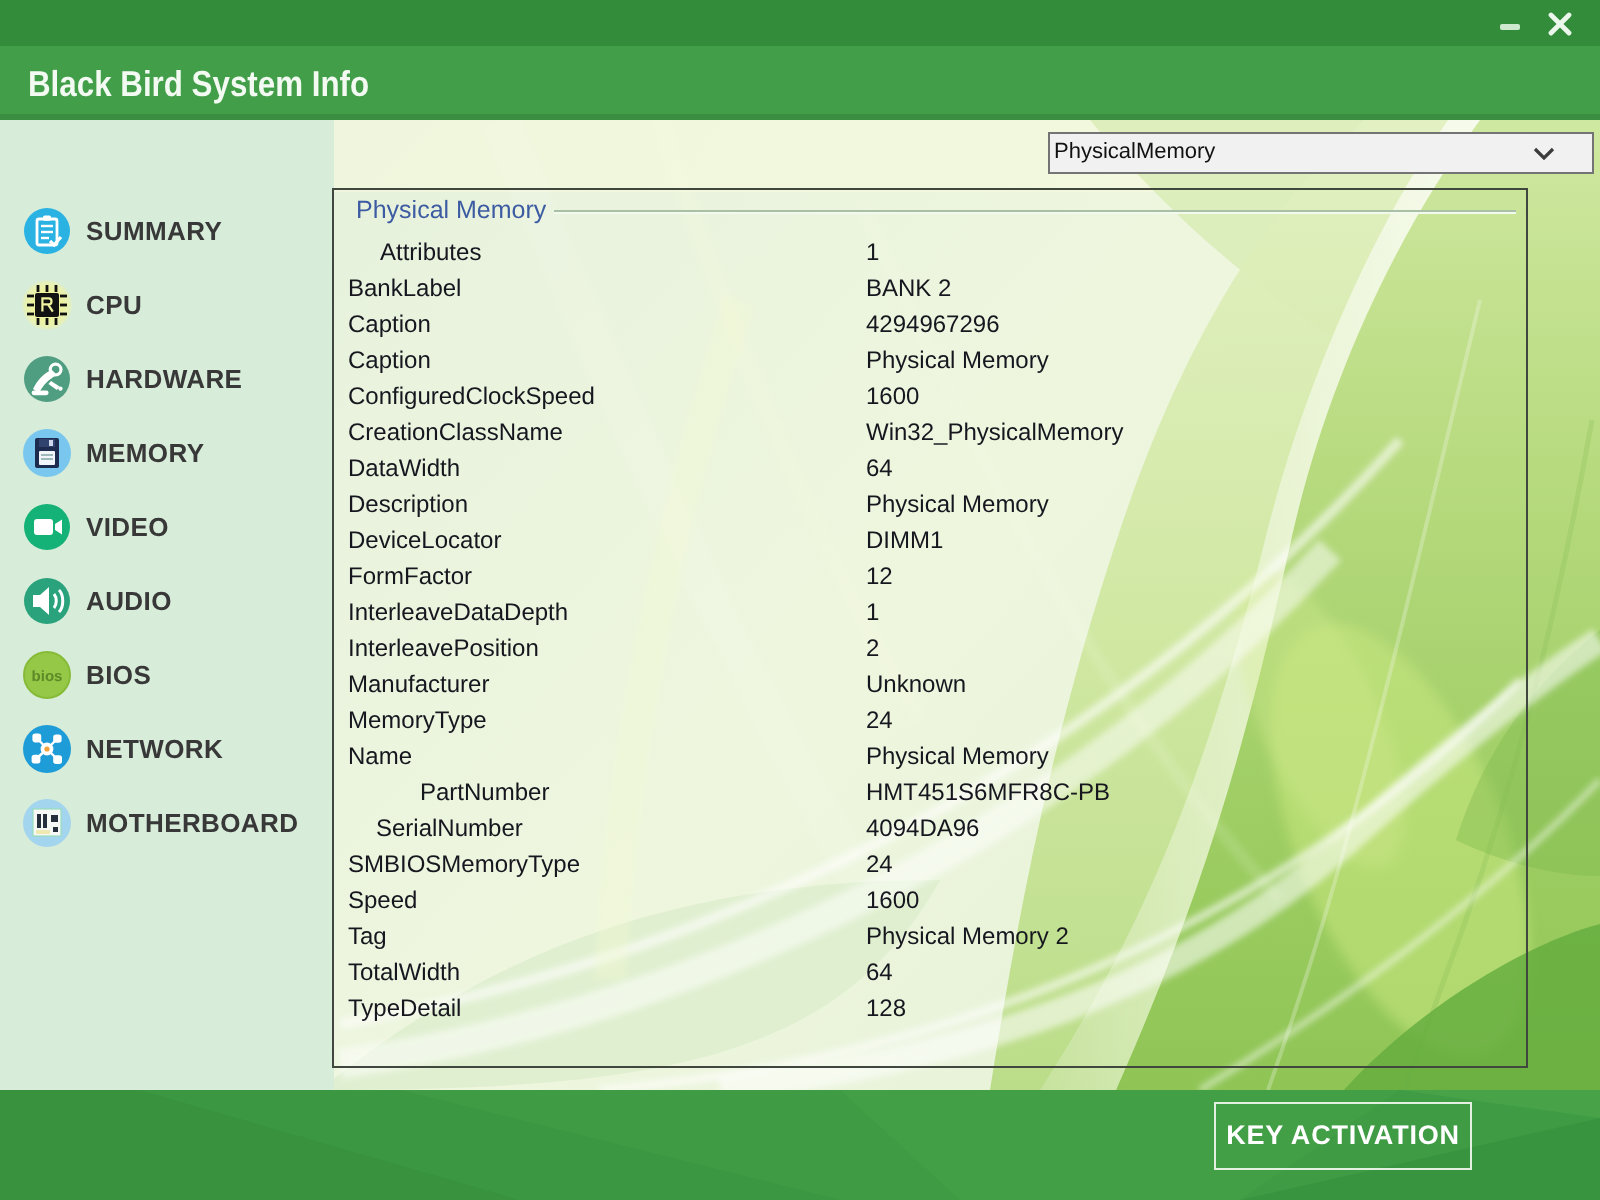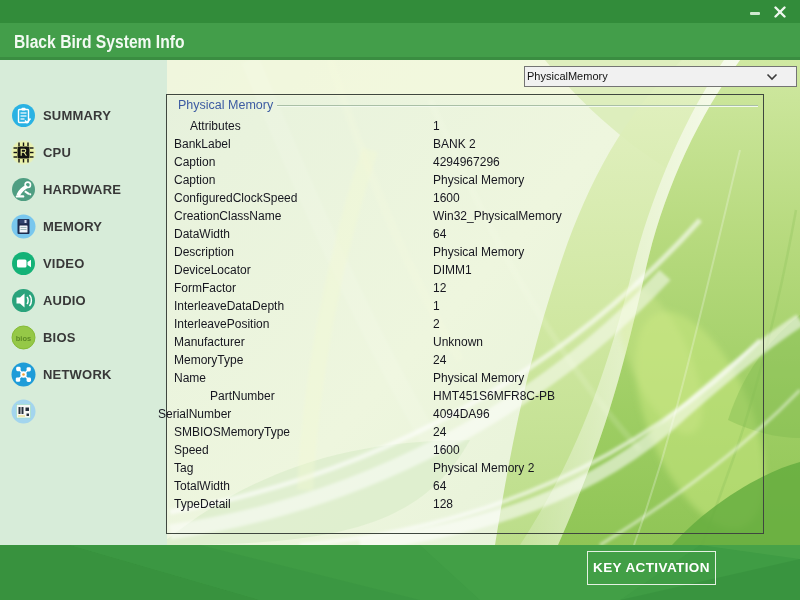--- a/index.html
+++ b/index.html
@@ -21,21 +21,21 @@
   #panel{left:166px;top:94px;width:598px;height:440px;border:1.5px solid #3f473f;box-sizing:border-box;}
   #grouplabel{left:178px;top:98px;font-size:12.5px;color:#3c5ba2;}
   #groupline{left:277px;top:105px;width:481px;height:1px;background:#a9bfa6;border-bottom:1px solid #f2faee;}
   #combo{left:524px;top:66px;width:273px;height:21px;background:#f1f1f1;border:1px solid #747474;box-sizing:border-box;}
   #combotext{left:527px;top:66px;height:21px;line-height:21px;font-size:11px;color:#111;}
   #comboarrow{left:766px;top:73px;}
   .row{position:absolute;height:18px;line-height:18px;font-size:12px;color:#16161f;white-space:nowrap;}
   #bottombar{left:0;top:545px;width:800px;height:55px;
      background:#3f9c44;}
   .btn{position:absolute;top:551px;height:34px;border:1px solid #e4f1e2;box-sizing:border-box;
-     color:#fff;font-size:13.5px;font-weight:bold;letter-spacing:0.4px;text-align:center;line-height:32px;}
+     color:#fff;font-size:13.5px;font-weight:bold;letter-spacing:0.4px;text-align:center;line-height:32px;margin-left:20px;}
   #btnkey{left:587px;width:129px;}
   #btnabout{left:721px;width:67px;}
 </style>
 </head>
 <body>
 <div id="win">
 
   <svg id="artwork" class="abs" width="800" height="485" viewBox="0 0 800 485">
     <defs>
       <linearGradient id="base" x1="0" y1="0" x2="1" y2="0.55">
@@ -227,20 +227,21 @@
       <div class="menuitem" style="position:absolute;top:296px;">
     <div class="micon"><svg width="25" height="25" viewBox="0 0 25 25">
             <circle cx="12.5" cy="12.5" r="12" fill="#a3d5ee"></circle>
             <rect x="5.5" y="5.5" width="14" height="13.5" fill="#f6f8f6" stroke="#9db" stroke-width="0.6"></rect>
             <rect x="7.5" y="8" width="2" height="7" fill="#26303c"></rect>
             <rect x="10.5" y="8" width="2" height="7" fill="#26303c"></rect>
             <rect x="14.5" y="8.5" width="3.5" height="3.5" fill="#26303c"></rect>
             <rect x="7" y="16" width="7" height="2" fill="#efe8b0"></rect>
             <rect x="15.5" y="14.5" width="2.5" height="2.5" fill="#26303c"></rect>
           </svg></div>
+    <div class="mlabel">MOTHERBOARD</div>
       </div>
     </div>
 
   <div id="combo" class="abs"></div>
   <div id="combotext" class="abs">PhysicalMemory</div>
   <svg id="comboarrow" class="abs" width="12" height="8" viewBox="0 0 12 8">
     <path d="M 1.5 1.5 L 6 6 L 10.5 1.5" stroke="#3c3c3c" stroke-width="1.6" fill="none"></path>
   </svg>
 
   <div id="panel" class="abs"></div>
@@ -272,21 +273,21 @@
       <div class="row" style="left:174px;top:315px;">InterleavePosition</div>
       <div class="row" style="left:433px;top:315px;">2</div>
       <div class="row" style="left:174px;top:333px;">Manufacturer</div>
       <div class="row" style="left:433px;top:333px;">Unknown</div>
       <div class="row" style="left:174px;top:351px;text-align:center;">MemoryType</div>
       <div class="row" style="left:433px;top:351px;">24</div>
       <div class="row" style="left:174px;top:369px;">Name</div>
       <div class="row" style="left:433px;top:369px;">Physical Memory</div>
       <div class="row" style="left:174px;top:387px;margin-left:36px;">PartNumber</div>
       <div class="row" style="left:433px;top:387px;">HMT451S6MFR8C-PB</div>
-      <div class="row" style="left:158px;top:405px;text-align:center;">SerialNumber</div>
+      <div class="row" style="left:188px;top:405px;text-align:center;">SerialNumber</div>
       <div class="row" style="left:433px;top:405px;">4094DA96</div>
       <div class="row" style="left:174px;top:423px;">SMBIOSMemoryType</div>
       <div class="row" style="left:433px;top:423px;">24</div>
       <div class="row" style="left:174px;top:441px;text-align:center;">Speed</div>
       <div class="row" style="left:433px;top:441px;">1600</div>
       <div class="row" style="left:174px;top:459px;">Tag</div>
       <div class="row" style="left:433px;top:459px;">Physical Memory 2</div>
       <div class="row" style="left:174px;top:477px;">TotalWidth</div>
       <div class="row" style="left:433px;top:477px;">64</div>
       <div class="row" style="left:174px;top:495px;">TypeDetail</div>

